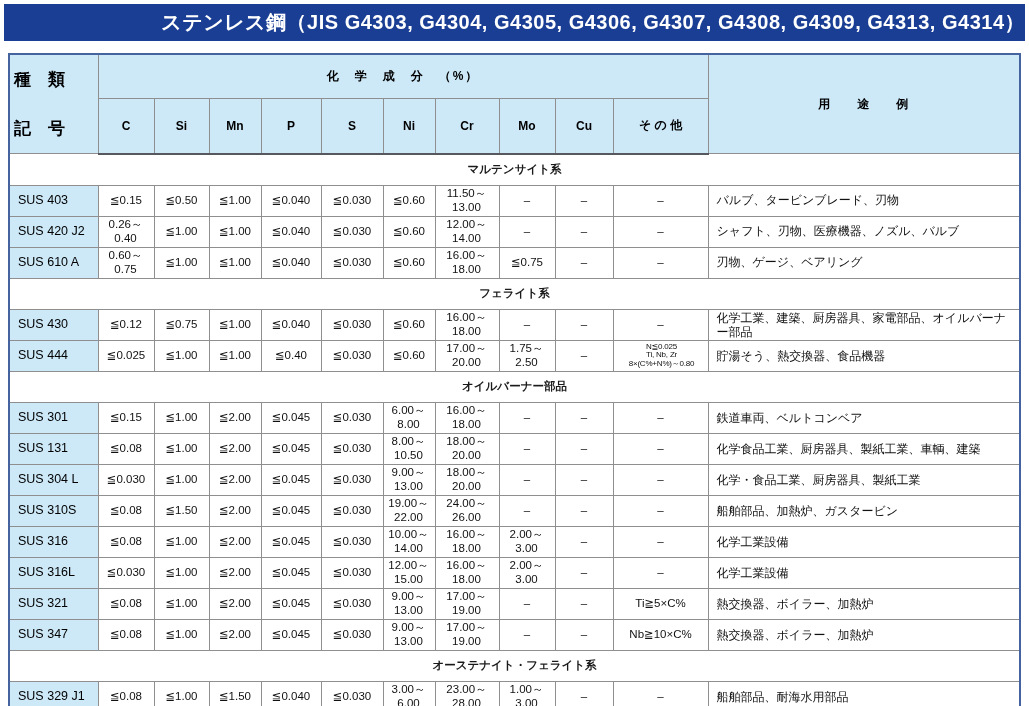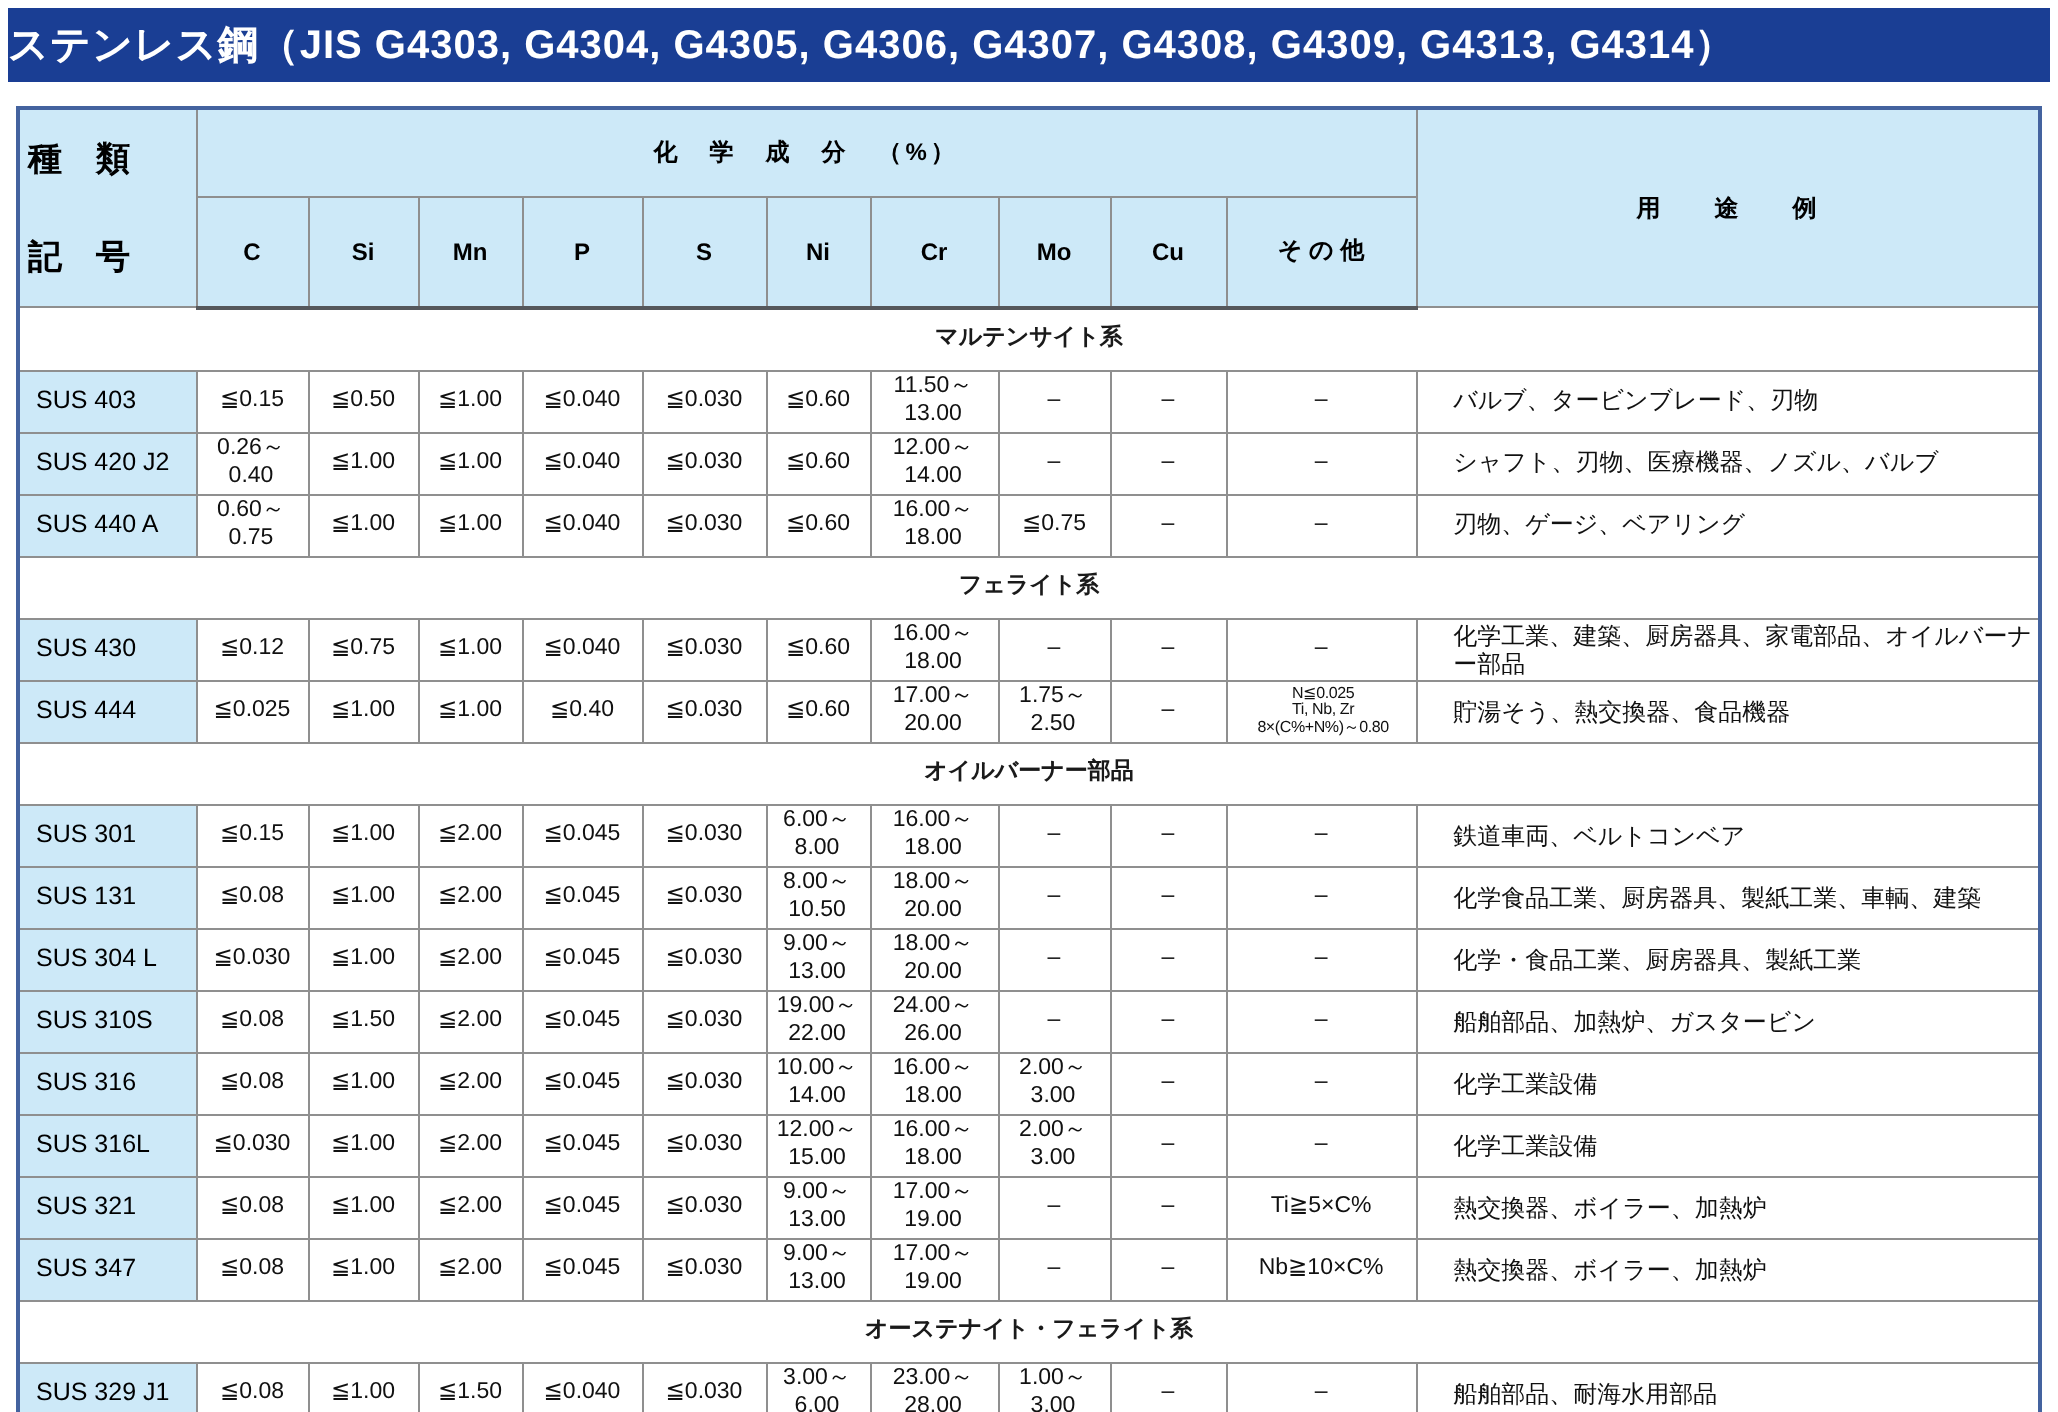--- a/index.html
+++ b/index.html
@@ -4,21 +4,21 @@
 <style>
   html,body{margin:0;padding:0;}
   body{
     width:1029px;height:706px;background:#ffffff;position:relative;
     font-family:"Liberation Sans","DejaVu Sans",sans-serif;
     -webkit-font-smoothing:antialiased;
   }
   .titlebar{
     position:absolute;left:4px;top:4px;width:1021px;height:37px;
     background:#1a3e94;color:#ffffff;
-    display:flex;align-items:center;justify-content:flex-start;
+    display:flex;align-items:center;justify-content:flex-end;
     font-size:20px;font-weight:bold;letter-spacing:0.5px;
   }
   table.spec{
     position:absolute;left:8px;top:53px;width:1013px;
     border-collapse:collapse;table-layout:fixed;
     border:2px solid #44639f;
   }
   .spec th,.spec td{
     border:1px solid #8f8f8f;
     white-space:pre-line;
@@ -48,21 +48,21 @@
   }
   .spec tbody td{
     height:28px;font-size:11.5px;text-align:center;
     line-height:1.18;padding:1px 2px;background:#ffffff;
   }
   .spec tbody td.grade{
     background:#cde9f8;text-align:left;padding-left:8px;
     font-size:12.5px;color:#000;
   }
   .spec tbody td.rng{text-align:center;padding-right:3px;}
-  .spec tbody td.use{text-align:left;padding-left:18px;font-size:12px;}
+  .spec tbody td.use{text-align:left;padding-left:8px;font-size:12px;}
   .spec tbody td.om{
     text-align:center;padding-left:4px;font-size:10.5px;line-height:1.15;
   }
   .spec tbody td.om.xs{font-size:8px;line-height:1.1;letter-spacing:-0.2px;}
 </style>
 </head>
 <body>
 
 <div class="titlebar">
   <span>ステンレス鋼（JIS G4303, G4304, G4305, G4306, G4307, G4308, G4309, G4313, G4314）</span>
@@ -134,21 +134,21 @@
         <td>≦0.030</td>
         <td>≦0.60</td>
         <td class="rng">12.00～
 14.00</td>
         <td>–</td>
         <td>–</td>
         <td>–</td>
         <td class="use">シャフト、刃物、医療機器、ノズル、バルブ</td>
       </tr>
       <tr>
-        <td class="grade">SUS 440 A</td>
+        <td class="grade">SUS 610 A</td>
         <td class="rng">0.60～
 0.75</td>
         <td>≦1.00</td>
         <td>≦1.00</td>
         <td>≦0.040</td>
         <td>≦0.030</td>
         <td>≦0.60</td>
         <td class="rng">16.00～
 18.00</td>
         <td>≦0.75</td>

